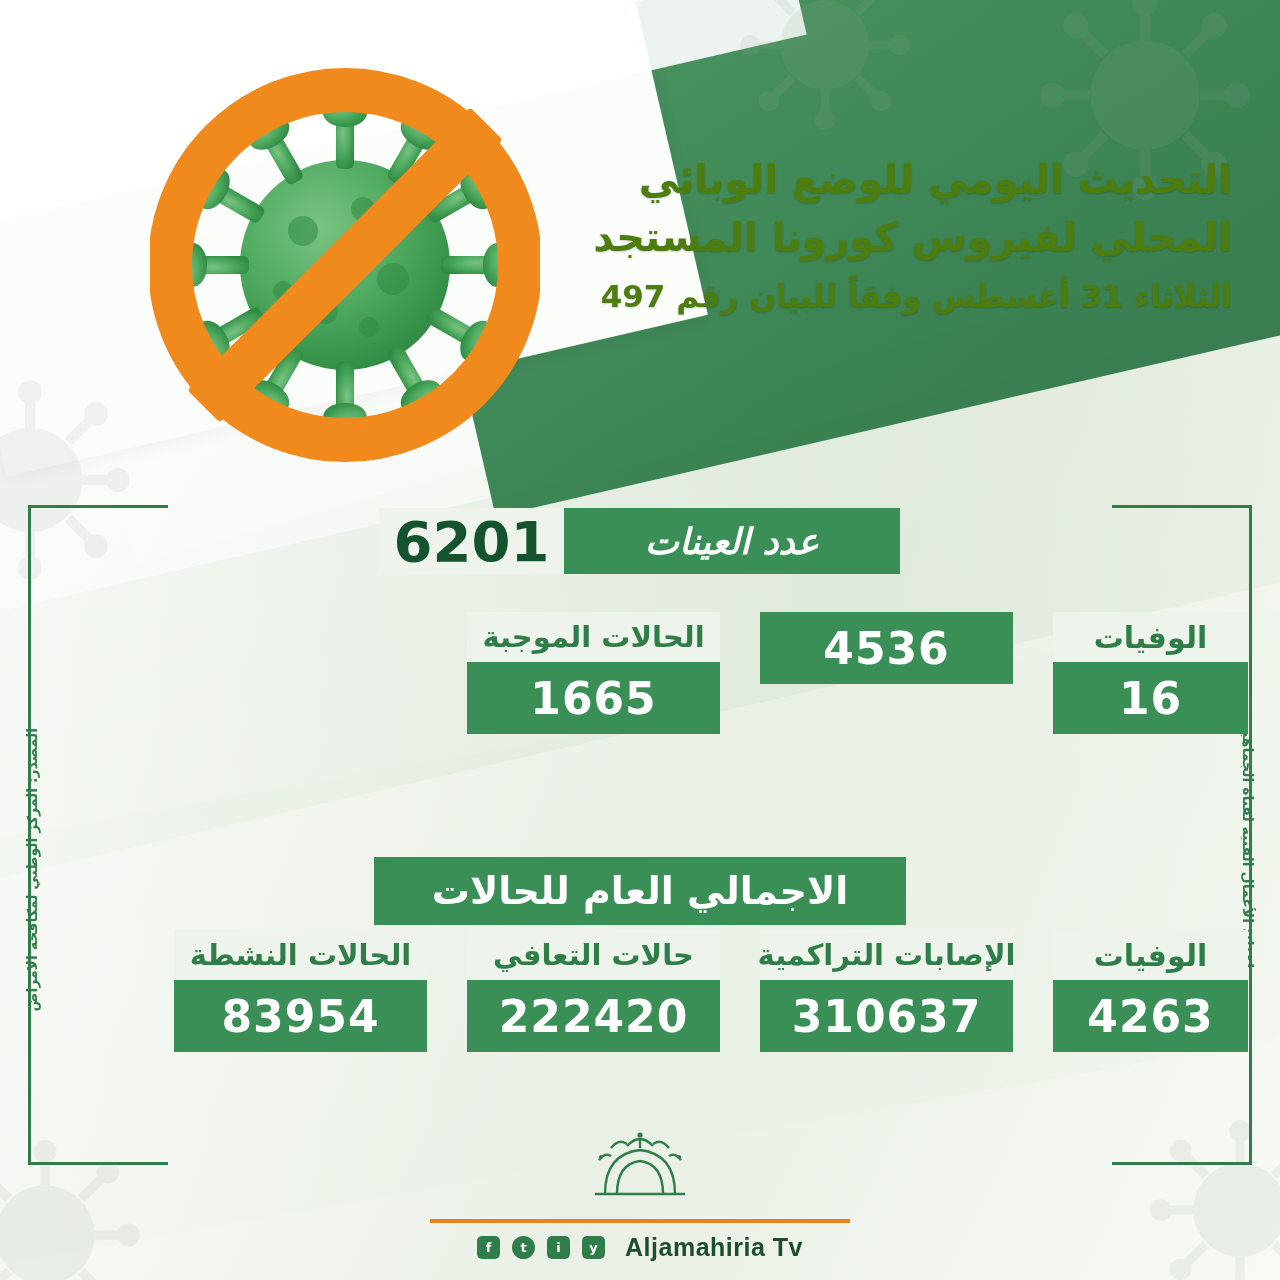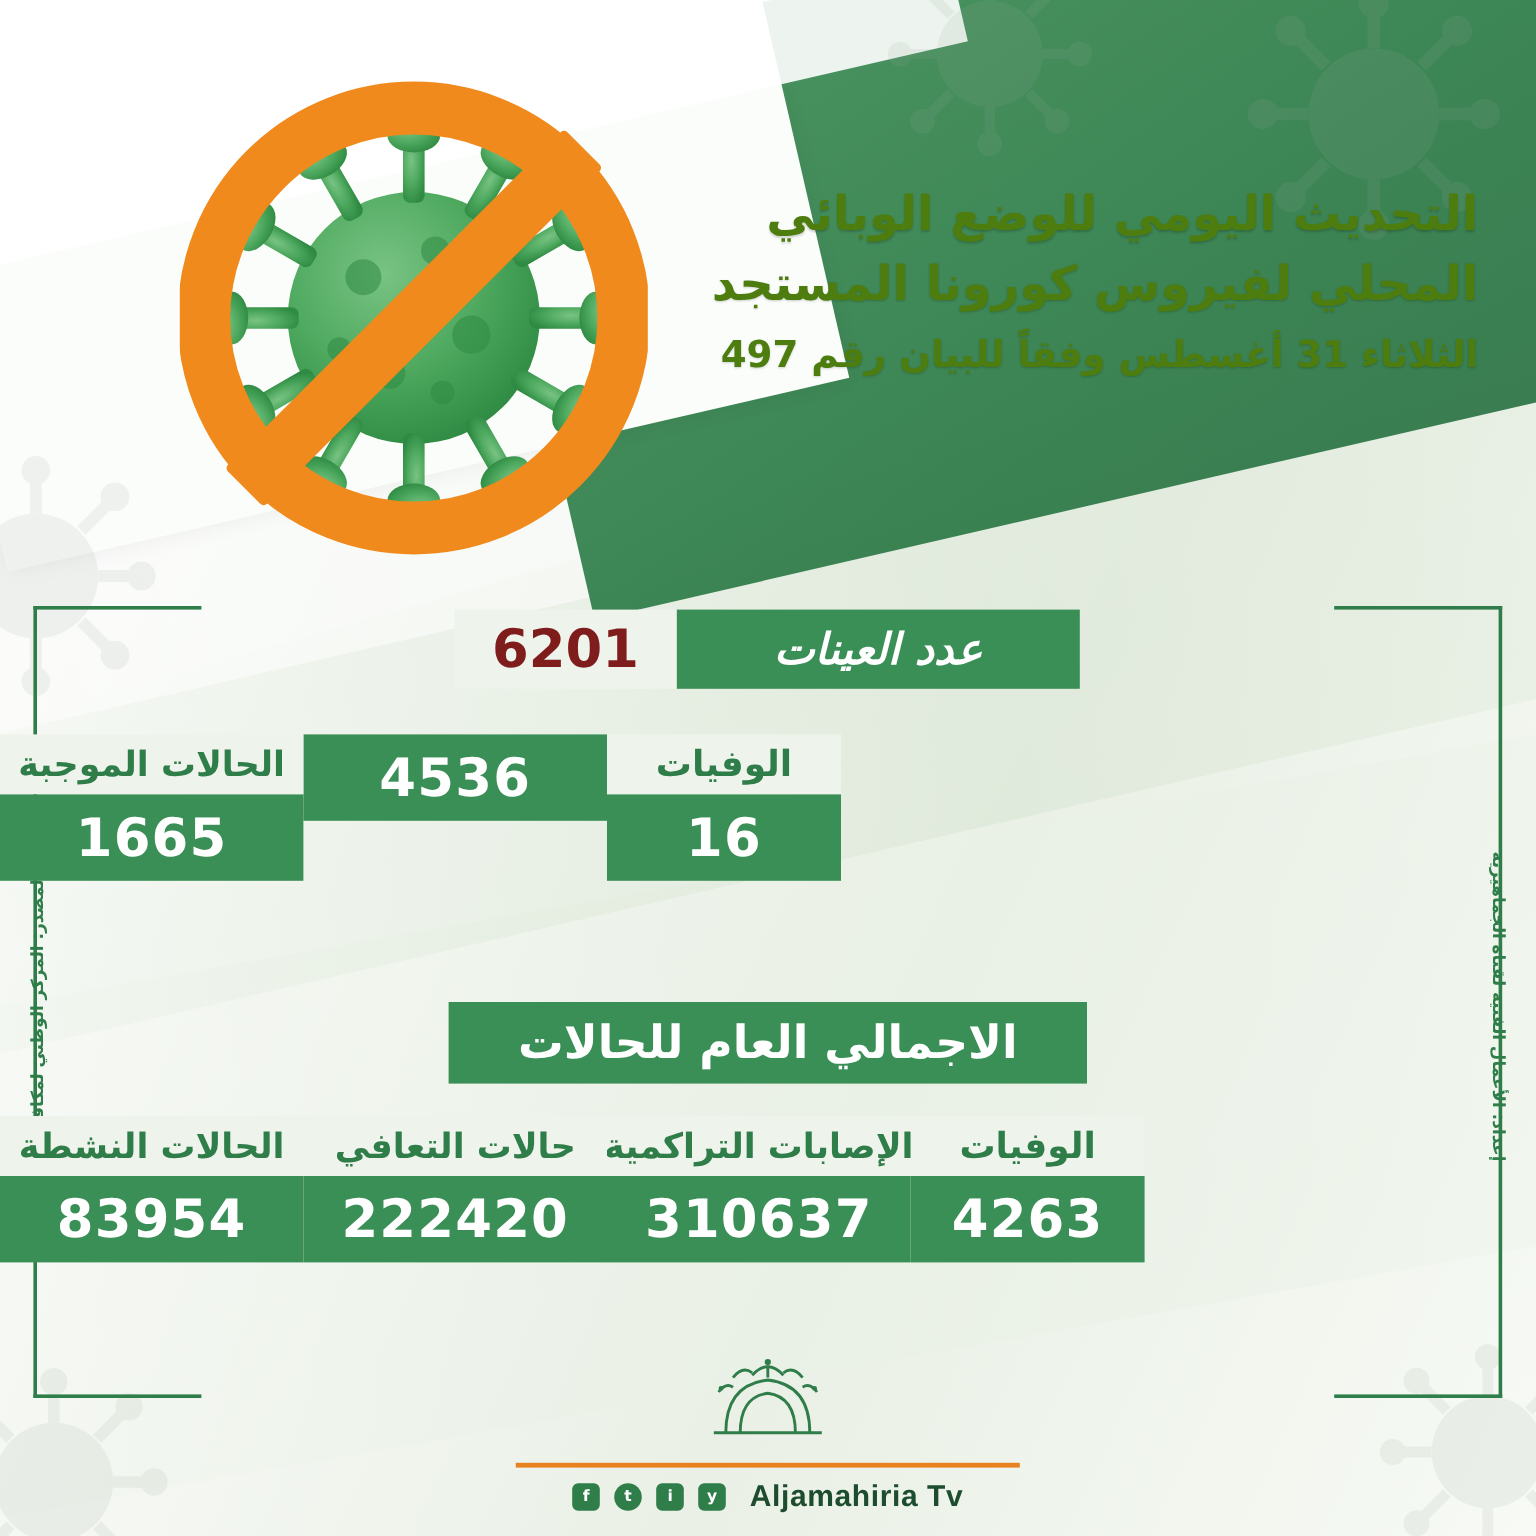--- a/index.html
+++ b/index.html
@@ -138,25 +138,26 @@
     display: flex; align-items: center; justify-content: center;
     padding: 0 16px;
   }
   .value-box {
     background: #eef3ec;
     color: #3f8f57;
     font-weight: bold;
     display: flex; align-items: center; justify-content: center;
   }
   .samples-row .label-box { font-size: 36px; width: 336px; height: 66px; font-style: italic; }
-  .samples-row .value-box { font-size: 44px; width: 185px; height: 66px; color:#7f1d1d; }
+  .samples-row .value-box { font-size: 56px; width: 185px; height: 66px; color:#14532d; }
 
   .cards-row {
     position: absolute; left: 0; width: 1248px;
-    display: flex; flex-direction: row-reverse; justify-content: flex-start;
+    display: flex; flex-direction: row-reverse; justify-content: flex-end;
+    gap: 40px;
   }
   .row-daily { top: 612px; }
   .row-total { top: 930px; }
 
   .card { width: 253px; }
   .card .c-label {
     background: #eef3ec;
     color: #2f7d49;
     font-size: 29px; font-weight: bold;
     height: 50px;
@@ -175,20 +176,21 @@
   .card.narrow .c-label { font-size: 30px; }
 
   .total-title {
     position: absolute; left: 0; width: 1280px; top: 835px;
     display: flex; justify-content: center;
   }
   .total-title .tbox {
     background: #3a8f56; color: #fff;
     font-size: 38px; font-weight: bold;
     padding: 12px 58px;
+    margin-top: 22px;
   }
 
   
   .footer {
     position: absolute; left: 0; bottom: 0; width: 1280px; height: 170px;
     display: flex; flex-direction: column; align-items: center; justify-content: flex-end;
     padding-bottom: 18px;
   }
   .footer-logo { margin-bottom: 6px; }
   .footer-rule {

